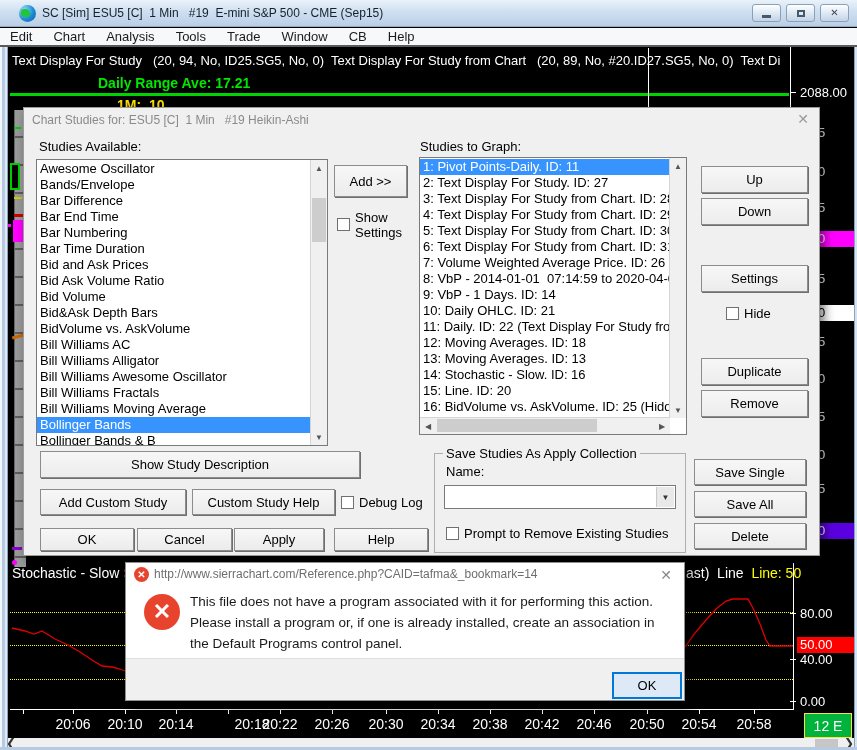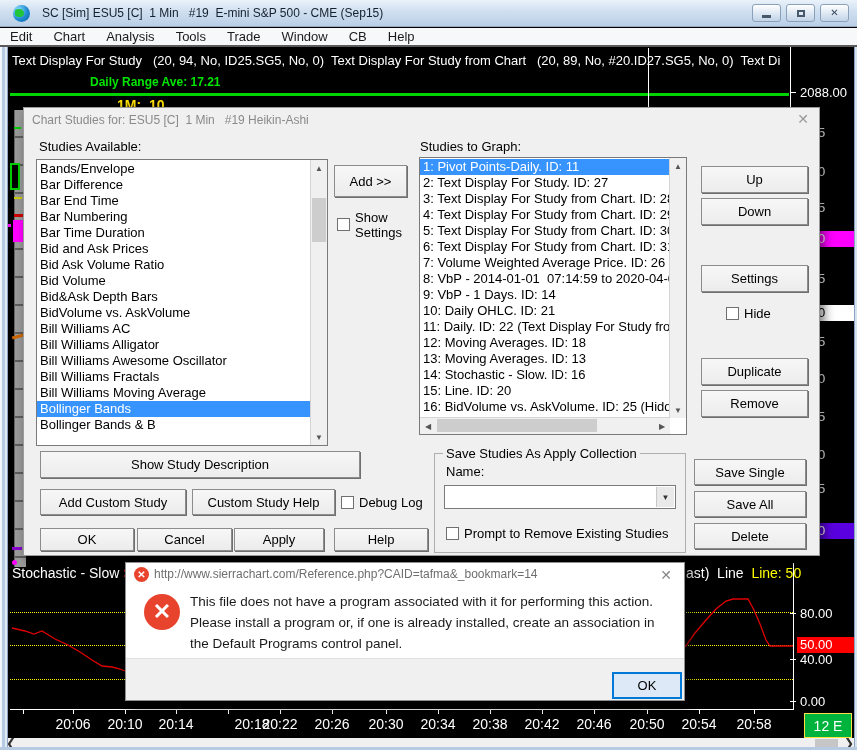--- a/index.html
+++ b/index.html
@@ -1,21 +1,21 @@
 <!DOCTYPE html>
 <html><head>
 <meta charset="utf-8">
 <style>
   html,body{margin:0;padding:0;background:#444;}
   #screen{position:relative;width:857px;height:750px;overflow:hidden;background:#000;
           font-family:"Liberation Sans",sans-serif;}
   
   #titlebar{position:absolute;left:0;top:0;width:857px;height:27px;
     background:linear-gradient(#eaf2fa,#cfdff0 45%,#b9cfe6);border-bottom:1px solid #93a9c2;
-    display:flex;align-items:center;gap:12px;padding-left:13px;box-sizing:border-box;}
+    display:flex;align-items:center;gap:6px;padding-left:19px;box-sizing:border-box;}
   #titlebar .globe{width:17px;height:17px;border-radius:50%;
     background:radial-gradient(circle at 30% 30%,#8fe0ff,#1e8ad2 55%,#0b5fa0);
     position:relative;overflow:hidden;flex:0 0 auto;}
   #titlebar .globe::after{content:"";position:absolute;left:2px;top:4px;width:9px;height:8px;
     background:#22c43a;border-radius:40% 60% 55% 45%;}
   #titlebar .ttext{font-size:12px;color:#15212e;white-space:pre;}
   .winbtns{position:absolute;right:8px;top:4px;display:flex;gap:5px;}
   .winbtn{width:27px;height:16px;border:1px solid #8ba1ba;border-radius:3px;
     background:linear-gradient(#ffffff,#dfe9f4 50%,#c3d4e7);display:flex;align-items:center;justify-content:center;
     color:#3a4a5c;font-size:10px;line-height:10px;}
@@ -117,21 +117,21 @@
       <div class="menuitem">Chart</div>
       <div class="menuitem">Analysis</div>
       <div class="menuitem">Tools</div>
       <div class="menuitem">Trade</div>
       <div class="menuitem">Window</div>
       <div class="menuitem">CB</div>
       <div class="menuitem">Help</div>
     </div>
 
   <div class="wtext" style="left:12px;top:53px;">Text Display For Study   (20, 94, No, ID25.SG5, No, 0)  Text Display For Study from Chart   (20, 89, No, #20.ID27.SG5, No, 0)  Text Di</div>
-  <div class="wtext" style="left:90px;top:75px;color:#00e600;font-weight:bold;font-size:12px;">Daily Range Ave: 17.21</div>
+  <div class="wtext" style="left:98px;top:75px;color:#00e600;font-weight:bold;font-size:14px;">Daily Range Ave: 17.21</div>
   <div class="gline" style="left:10px;top:93px;width:779px;"></div>
   <div class="wtext" style="left:117px;top:97px;color:#ffe000;font-weight:bold;font-size:14px;z-index:1;">1M:  10</div>
   <div class="vline" style="left:648px;top:48px;height:59px;"></div>
   <div class="vline" style="left:790px;top:47px;height:60px;"></div>
 
   <div id="leftstrip"></div>
   <div class="mark" style="left:14px;top:127px;width:7px;height:2px;background:#00cc00;"></div>
   <div class="mark" style="left:10px;top:163px;width:10px;height:27px;border:2px solid #00cc00;background:#000;box-sizing:border-box;"></div>
   <div class="mark" style="left:14px;top:197px;width:8px;height:2px;background:#cccc00;"></div>
   <div class="mark" style="left:14px;top:214px;width:10px;height:3px;background:#cc0000;"></div>
@@ -226,20 +226,21 @@
   <div class="frame-right"></div>
   <div class="frame-bottom"></div>
 
   <div id="sdialog">
     <div class="dtitle">Chart Studies for: ESU5 [C]  1 Min   #19 Heikin-Ashi</div>
     <div class="closex">✕</div>
 
     <div class="lbl" style="position:absolute;left:15px;top:31px;text-align:right;">Studies Available:</div>
     <div class="listbox" style="left:12px;top:51px;width:292px;height:287px;">
       <div style="position:absolute;left:0;top:1px;right:17px;bottom:0;overflow:hidden;">
+          <div class="list-row">Awesome Oscillator</div>
           <div class="list-row">Bands/Envelope</div>
           <div class="list-row">Bar Difference</div>
           <div class="list-row">Bar End Time</div>
           <div class="list-row">Bar Numbering</div>
           <div class="list-row">Bar Time Duration</div>
           <div class="list-row">Bid and Ask Prices</div>
           <div class="list-row">Bid Ask Volume Ratio</div>
           <div class="list-row">Bid Volume</div>
           <div class="list-row">Bid&amp;Ask Depth Bars</div>
           <div class="list-row">BidVolume vs. AskVolume</div>

